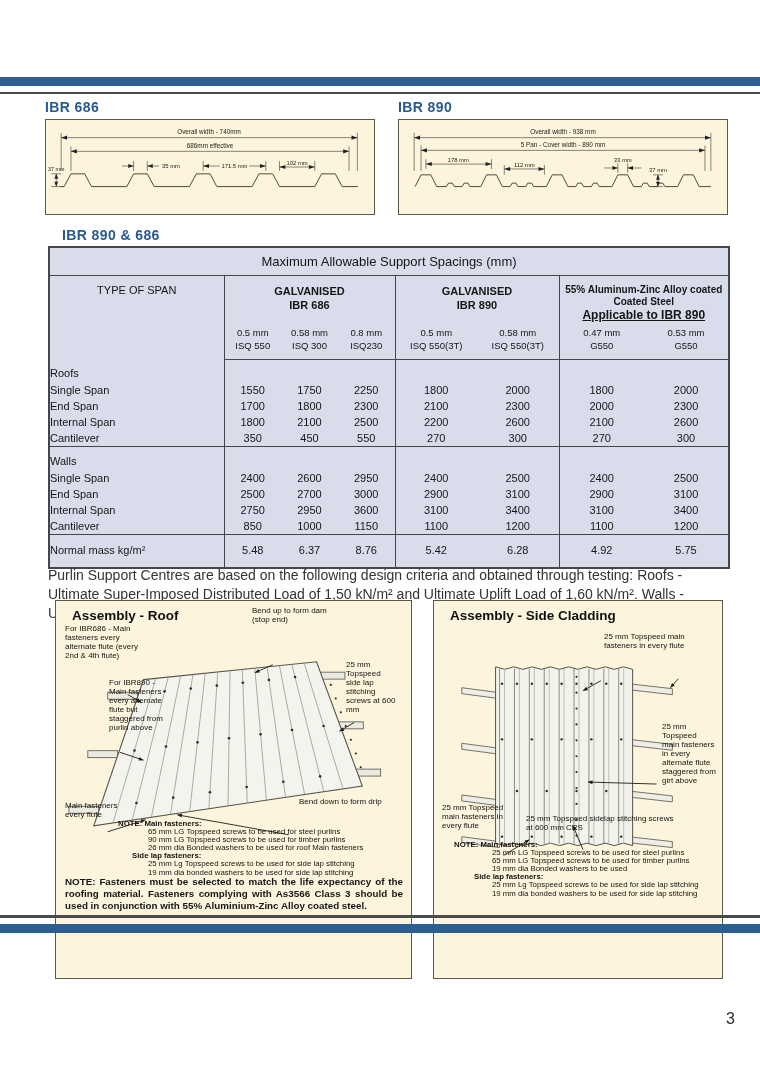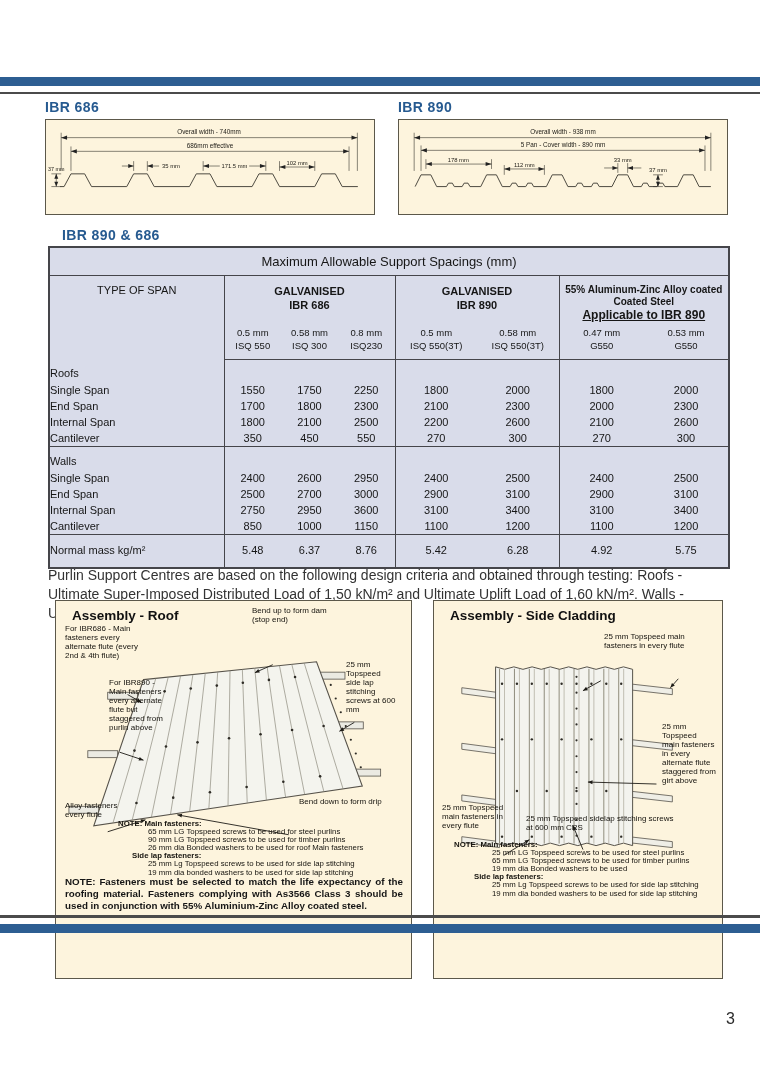--- a/index.html
+++ b/index.html
@@ -398,21 +398,21 @@
           <polygon points="200.0,38.0 203.4,34.4 205.0,37.9" fill="#1d1b16"></polygon>
           <line x1="300" y1="88" x2="285" y2="97" stroke="#1d1b16" stroke-width="0.9"></line>
           <polygon points="285.0,97.0 287.9,93.0 290.0,96.3" fill="#1d1b16"></polygon>
           <line x1="234" y1="201" x2="122" y2="181" stroke="#1d1b16" stroke-width="0.9"></line>
           <polygon points="122.0,181.0 126.9,179.9 126.2,183.7" fill="#1d1b16"></polygon>
         </g>
       </svg>
     <div class="asmtitle" style="left:16px;top:7px;">Assembly - Roof</div>
     <div class="ann" style="left:9px;top:24px;width:74px;">For IBR686 - Main fasteners every alternate flute (every 2nd &amp; 4th flute)</div>
     <div class="ann" style="left:9px;top:78px;width:64px;margin-left:44px;">For IBR890 - Main fasteners every alternate flute but staggered from purlin above</div>
-    <div class="ann" style="left:9px;top:201px;width:72px;">Alloy fasteners every flute</div>
+    <div class="ann" style="left:9px;top:201px;width:72px;">Main fasteners every flute</div>
     <div class="ann" style="left:196px;top:6px;width:88px;">Bend up to form dam (stop end)</div>
     <div class="ann" style="left:290px;top:60px;width:50px;">25 mm Topspeed side lap stitching screws at 600 mm</div>
     <div class="ann" style="left:243px;top:197px;width:108px;">Bend down to form drip</div>
     <div class="noteblock" style="left:0;top:219px;width:100%;">
       <div class="nh" style="margin-left:62px;">NOTE: Main fasteners:</div>
       <div style="margin-left:92px;">65 mm LG Topspeed screws to be used for steel purlins</div>
       <div style="margin-left:92px;">90 mm LG Topspeed screws to be used for timber purlins</div>
       <div style="margin-left:92px;">26 mm dia Bonded washers to be used for roof Main fasteners</div>
       <div class="nh" style="margin-left:76px;">Side lap fasteners:</div>
       <div style="margin-left:92px;">25 mm Lg Topspeed screws to be used for side lap stitching</div>

